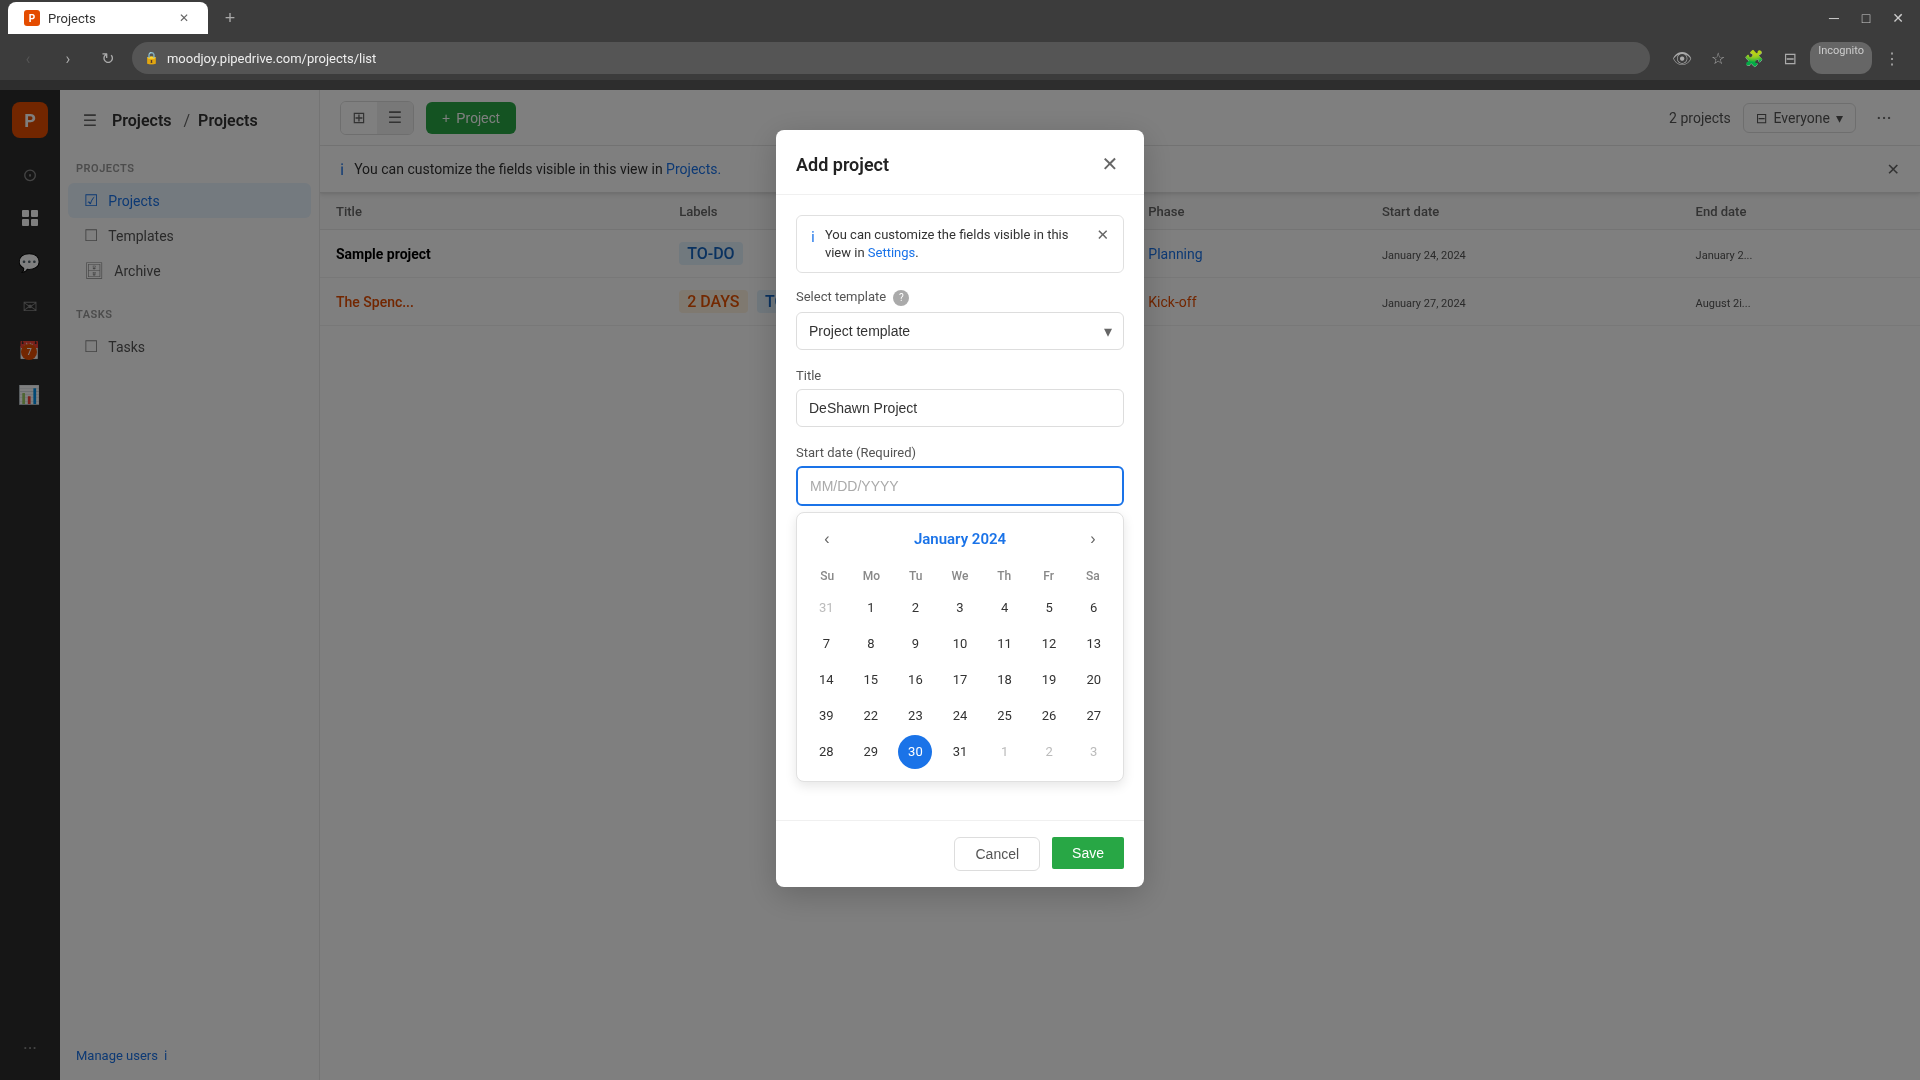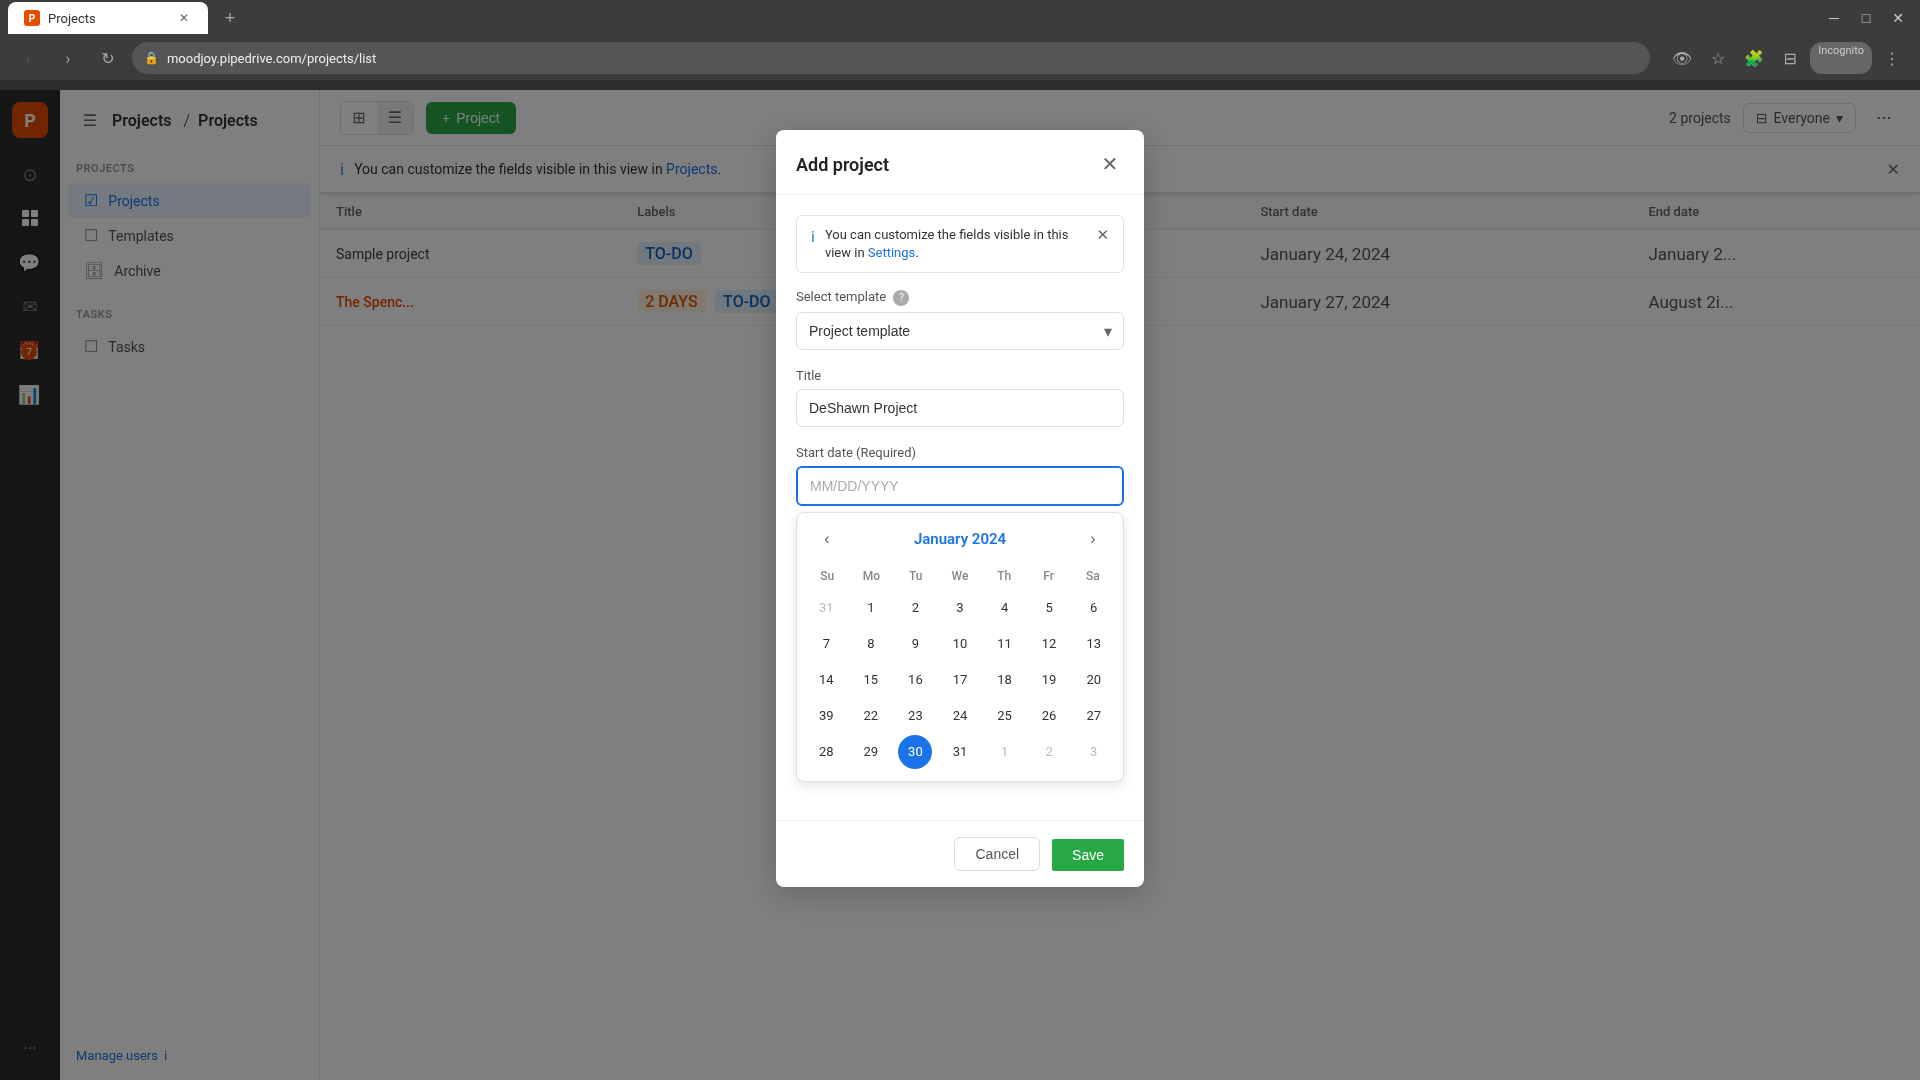--- a/index.html
+++ b/index.html
@@ -60,28 +60,28 @@
     .header-spacer { flex: 1; }
     .projects-count { font-size: 14px; color: #555; }
     .filter-btn { display: flex; align-items: center; gap: 6px; padding: 6px 12px; border: 1px solid #ddd; border-radius: 6px; cursor: pointer; font-size: 14px; color: #555; background: #fff; }
     .more-btn { width: 32px; height: 32px; display: flex; align-items: center; justify-content: center; cursor: pointer; color: #666; font-size: 20px; }
 
     
     .table-container { flex: 1; overflow: auto; background: #fff; }
     .table { width: 100%; border-collapse: collapse; }
     .table th { background: #fafafa; border-bottom: 1px solid #e8e8e8; padding: 10px 16px; text-align: left; font-size: 13px; color: #666; font-weight: 500; white-space: nowrap; }
     .table td { padding: 12px 16px; border-bottom: 1px solid #f0f0f0; font-size: 14px; color: #333; vertical-align: middle; }
-    .project-title { color: #404040; cursor: pointer; font-weight: 400; }
+    .project-title { color: #000000; cursor: pointer; font-weight: 700; }
     .project-title-red { color: #e44c00; cursor: pointer; font-weight: 500; }
     .badge { display: inline-flex; align-items: center; padding: 2px 8px; border-radius: 4px; font-size: 16px; font-weight: 500; }
     .badge-todo { background: #e3f2fd; color: #1565c0; }
     .badge-days { background: #fff3e0; color: #e65100; margin-right: 6px; }
     .phase-planning { color: #1a73e8; }
     .phase-kickoff { color: #e44c00; }
-    .date-text { color: #555; font-size: 17px; }
+    .date-text { color: #555; font-size: 11px; }
 
     
     .info-banner { position: absolute; top: 56px; left: 0; right: 0; background: #fff; border-bottom: 1px solid #e0e0e0; padding: 12px 20px; display: flex; align-items: center; gap: 10px; z-index: 50; box-shadow: 0 2px 4px rgba(0,0,0,0.1); }
     .info-icon { color: #1a73e8; font-size: 16px; }
     .info-text { font-size: 14px; color: #333; }
     .info-text a { color: #1a73e8; text-decoration: none; }
     .info-close { margin-left: auto; cursor: pointer; color: #666; font-size: 16px; }
 
     
     .modal-backdrop { position: fixed; top: 90px; left: 0; right: 0; bottom: 0; background: rgba(0,0,0,0.5); z-index: 200; display: flex; align-items: flex-start; justify-content: center; padding-top: 40px; }
@@ -106,21 +106,21 @@
     .cal-month { font-size: 15px; font-weight: 600; color: #1a73e8; }
     .calendar-grid { padding: 0 8px 12px; }
     .cal-weekdays { display: grid; grid-template-columns: repeat(7, 1fr); text-align: center; margin-bottom: 4px; }
     .cal-weekday { font-size: 12px; color: #888; padding: 4px 0; font-weight: 500; }
     .cal-days { display: grid; grid-template-columns: repeat(7, 1fr); gap: 2px; }
     .cal-day { width: 34px; height: 34px; display: flex; align-items: center; justify-content: center; border-radius: 50%; font-size: 13px; cursor: pointer; color: #333; margin: 0 auto; }
     .cal-day.other-month { color: #bbb; }
     .cal-day.selected { background: #1a73e8; color: white; }
 
     
-    .modal-footer { display: flex; align-items: flex-end; justify-content: flex-end; gap: 12px; padding: 16px 20px; border-top: 1px solid #f0f0f0; }
+    .modal-footer { display: flex; align-items: flex-start; justify-content: flex-end; gap: 12px; padding: 16px 20px; border-top: 1px solid #f0f0f0; }
     .btn-cancel { padding: 8px 20px; border: 1px solid #ddd; border-radius: 6px; background: #fff; color: #555; font-size: 14px; cursor: pointer; }
     .btn-save { padding: 8px 20px; border: none; border-radius: 2px; background: #28a745; color: white; font-size: 14px; cursor: pointer; font-weight: 500; }
 
     .info-banner-modal { background: #fff; border: 1px solid #e0e0e0; border-radius: 6px; padding: 10px 14px; margin-bottom: 16px; display: flex; align-items: flex-start; gap: 10px; }
   </style>
 </head>
 <body>
 
 <div class="browser-chrome">
   <div class="browser-titlebar">

